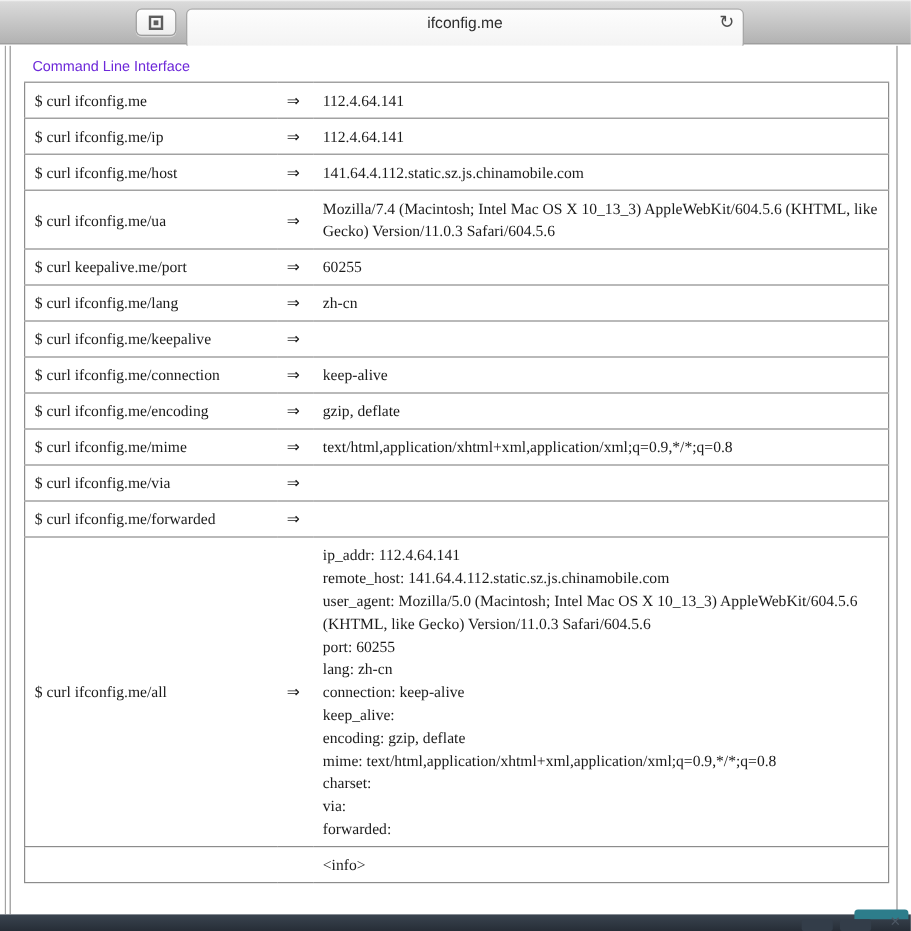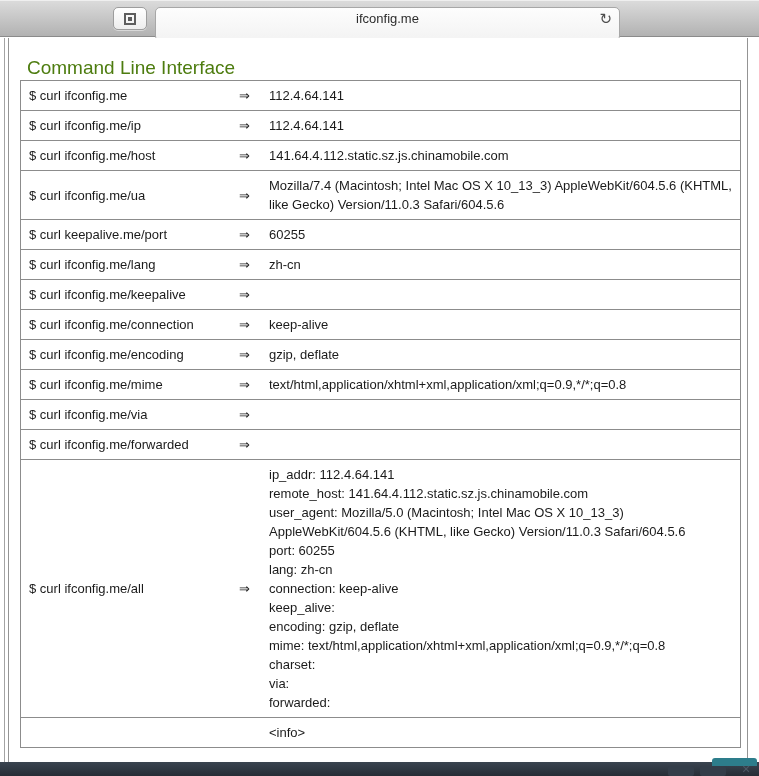--- a/index.html
+++ b/index.html
@@ -47,26 +47,27 @@
   
   .page{
     position:absolute;top:38px;left:0;width:759px;height:724px;
     background:#ffffff;overflow:hidden;
   }
   .vline{position:absolute;top:0;bottom:0;width:1px;background:#a3a3a3;}
   .vline.l1{left:4px;}
   .vline.l2{left:8px;background:#949494;}
   .vline.r1{left:747px;background:#949494;}
   .heading{
-    margin:20px 0 3px 27px;font-size:19px;line-height:19px;color:#4d7c0f;
+    margin:8px 0 3px 27px;font-size:12px;line-height:19px;color:#6d28d9;
   }
   table.cli{
     border-collapse:collapse;margin-left:20px;width:721px;
     table-layout:fixed;font-size:13px;color:#1b1b1b;
     border:1px solid #8c8c8c;
+    font-family:Liberation Serif, serif;
   }
   table.cli td{
     border-top:1px solid #8c8c8c;border-bottom:1px solid #8c8c8c;
     padding:5px 8px;line-height:19px;vertical-align:middle;
     overflow:hidden;
   }
   td.cmd{width:194px;}
   td.arrow{width:14px;padding:5px 2px;}
   td.result{white-space:pre-wrap;word-wrap:break-word;}
   

